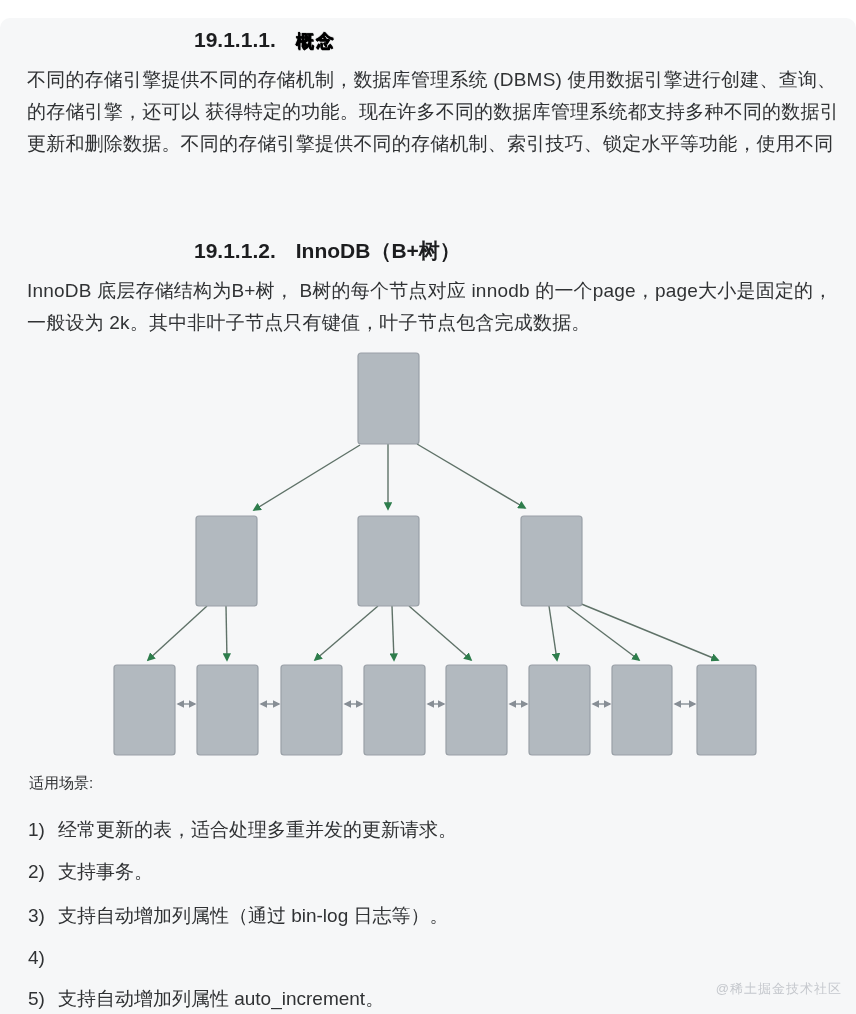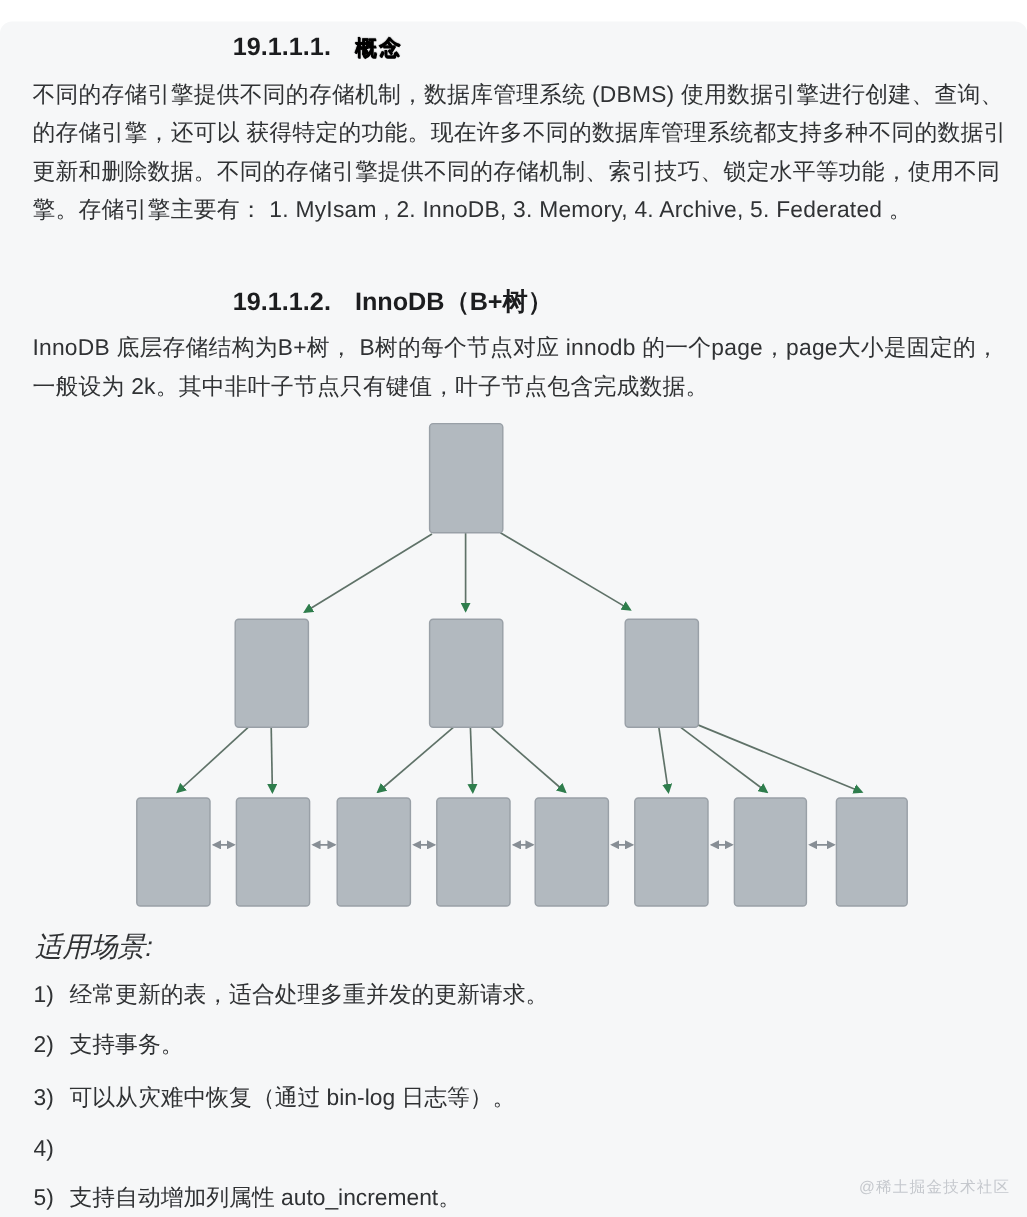--- a/index.html
+++ b/index.html
@@ -52,24 +52,23 @@
     left: 0;
     top: 330px;
     width: 856px;
     height: 430px;
   }
   
   .scen-title {
     position: absolute;
     left: 29px;
     top: 756px;
-    font-size: 23px;
+    font-size: 15px;
     color: #303234;
     white-space: nowrap;
-    font-style: italic;
   }
   .list-item {
     position: absolute;
     left: 28px;
     display: flex;
     gap: 13px;
     font-size: 19px;
     line-height: 24px;
     color: #303234;
     white-space: nowrap;
@@ -97,21 +96,20 @@
 
   <div class="heading heading-1">
     <span>19.1.1.1.</span>
     <span class="heading-title-heavy">概念</span>
   </div>
 
   <div class="para para-1">
     <div class="pline">不同的存储引擎提供不同的存储机制，数据库管理系统 (DBMS) 使用数据引擎进行创建、查询、</div>
     <div class="pline">的存储引擎，还可以 获得特定的功能。现在许多不同的数据库管理系统都支持多种不同的数据引</div>
     <div class="pline">更新和删除数据。不同的存储引擎提供不同的存储机制、索引技巧、锁定水平等功能，使用不同</div>
-    <div class="pline">擎。存储引擎主要有：  1. MyIsam , 2. InnoDB, 3. Memory, 4. Archive, 5. Federated 。</div>
   </div>
 
   <div class="heading heading-2">
     <span>19.1.1.2.</span>
     <span>InnoDB（B+树）</span>
   </div>
 
   <div class="para para-2">
     <div class="pline">InnoDB 底层存储结构为B+树，  B树的每个节点对应 innodb 的一个page，page大小是固定的，</div>
     <div class="pline">一般设为 2k。其中非叶子节点只有键值，叶子节点包含完成数据。</div>
@@ -163,21 +161,21 @@
   <div class="list-item li-0">
     <span>1)</span>
     <span>经常更新的表，适合处理多重并发的更新请求。</span>
   </div>
   <div class="list-item li-1">
     <span>2)</span>
     <span>支持事务。</span>
   </div>
   <div class="list-item li-2">
     <span>3)</span>
-    <span>可以从灾难中恢复（通过 bin-log 日志等）。</span>
+    <span>支持自动增加列属性（通过 bin-log 日志等）。</span>
   </div>
   <div class="list-item li-3">
     <span>4)</span>
   </div>
   <div class="list-item li-4">
     <span>5)</span>
     <span>支持自动增加列属性 auto_increment。</span>
   </div>
 
   <div class="watermark" style="color: rgb(197, 200, 205);">@稀土掘金技术社区</div>

